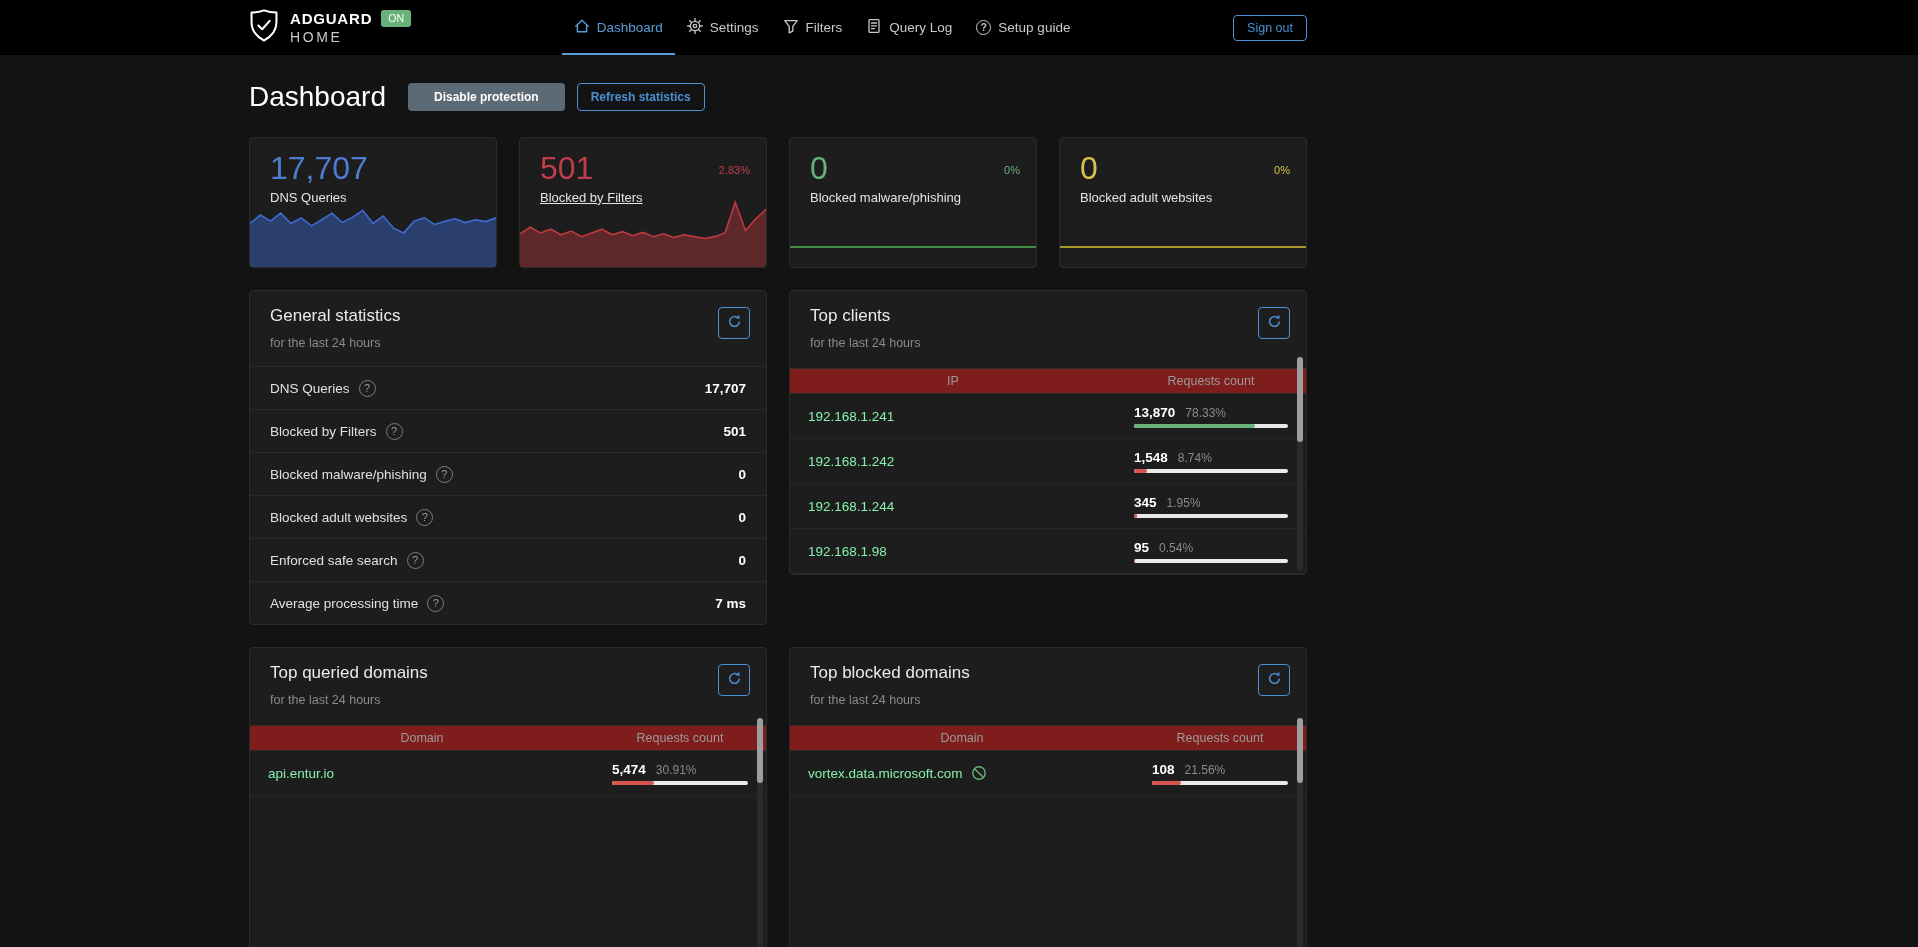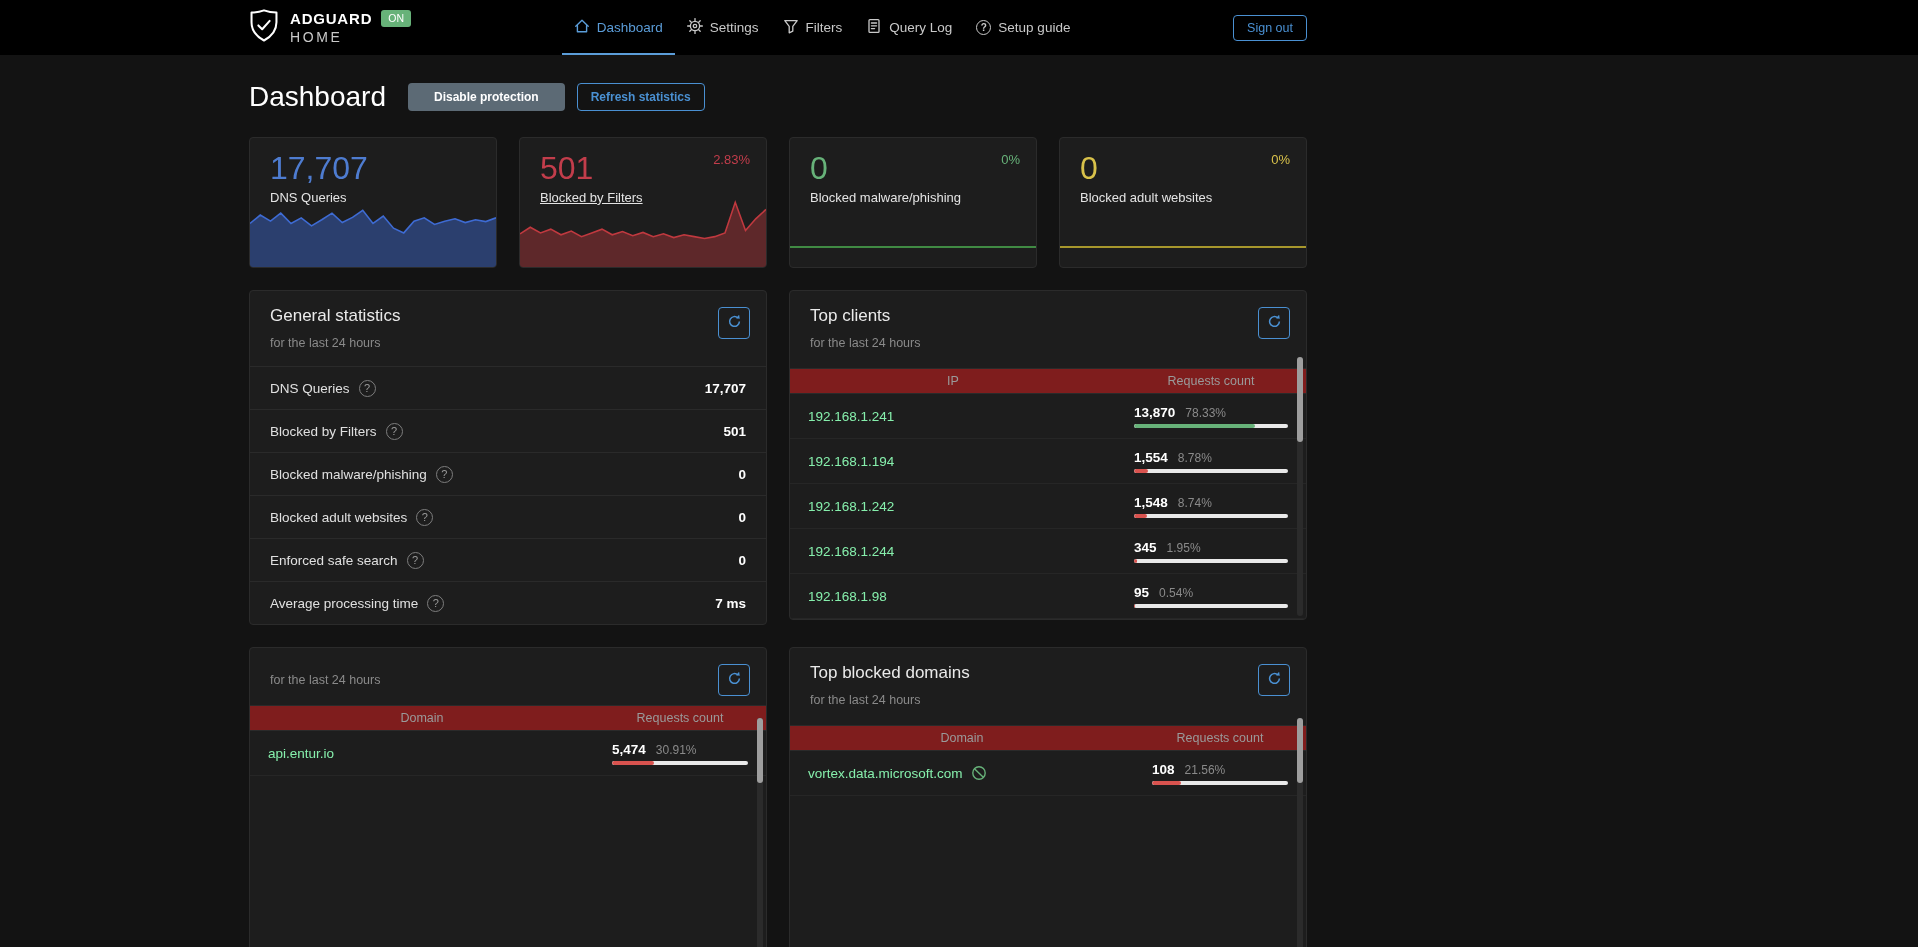--- a/index.html
+++ b/index.html
@@ -57,21 +57,21 @@
   }
   
   .stat-grid { display:grid; grid-template-columns:repeat(4,1fr); gap:22px; margin-top:24px; }
   .stat-card {
     position:relative; height:131px; background:#1d1d1d;
     border:1px solid #2b2b2b; border-radius:4px; overflow:hidden;
   }
   .stat-value { font-size:32px; font-weight:400; padding:12px 20px 0; line-height:1.15; }
   .stat-label { font-size:13px; color:#e4e4e4; padding:3px 20px 0; }
   .stat-label.linkish { text-decoration:underline; cursor:pointer; width:max-content; }
-  .stat-percent { position:absolute; top:14px; right:16px; font-size:13px; }
+  .stat-percent { position:absolute; top:26px; right:16px; font-size:11px; }
   .sparkline { position:absolute; left:0; right:0; bottom:0; height:70px; pointer-events:none; }
   .sparkline svg { width:100%; height:100%; display:block; }
   
   .mid-grid { display:grid; grid-template-columns:518px 518px; gap:22px; margin-top:22px; align-items:start; }
   .bottom-grid { display:grid; grid-template-columns:518px 518px; gap:22px; margin-top:22px; align-items:start; }
   .card { position:relative; background:#1d1d1d; border:1px solid #2b2b2b; border-radius:4px; overflow:hidden; }
   .card-header { padding:15px 20px 10px; }
   .card-title { font-size:17px; font-weight:400; color:#eaeaea; }
   .card-subtitle { font-size:12.5px; color:#8a8a8a; margin-top:10px; }
   .refresh-btn {
@@ -323,32 +323,20 @@
           <div class="count-line">
               <span class="count">13,870</span>
               <span class="pct">78.33%</span>
             </div>
           <div class="bar-track">
               <span class="bar-fill" style="width: 78.33%; background: rgb(103, 178, 121);"></span>
             </div>
         </div>
       </div>
       <div class="trow">
-        <div class="cell-main col-main">192.168.1.194</div>
-        <div class="col-count">
-          <div class="count-line">
-              <span class="count">1,554</span>
-              <span class="pct">8.78%</span>
-            </div>
-          <div class="bar-track">
-              <span class="bar-fill" style="width: 8.78%; background: rgb(217, 83, 79);"></span>
-            </div>
-        </div>
-      </div>
-      <div class="trow">
         <div class="cell-main col-main">192.168.1.242</div>
         <div class="col-count">
           <div class="count-line">
               <span class="count">1,548</span>
               <span class="pct">8.74%</span>
             </div>
           <div class="bar-track">
               <span class="bar-fill" style="width: 8.74%; background: rgb(217, 83, 79);"></span>
             </div>
         </div>
@@ -380,20 +368,21 @@
       <div class="vscroll" style="top:66px; bottom:3px;">
         <div class="vthumb" style="top:0; height:85px;"></div>
       </div>
     </section>
   </div>
 
   <div class="bottom-grid">
 
     <section class="card card-tall">
       <div class="card-header">
+        <div class="card-title">Top queried domains</div>
         <div class="card-subtitle">for the last 24 hours</div>
       </div>
       <button class="refresh-btn">
         <span>
           <svg viewBox="0 0 16 16" width="15" height="15">
               <path d="M13.2 8A5.2 5.2 0 1 1 11.6 4.2" fill="none" stroke="currentColor" stroke-width="1.6"></path>
               <polygon points="12.9,0.9 13.6,5.1 9.4,4.6" fill="currentColor"></polygon>
             </svg>
         </span>
       </button>

